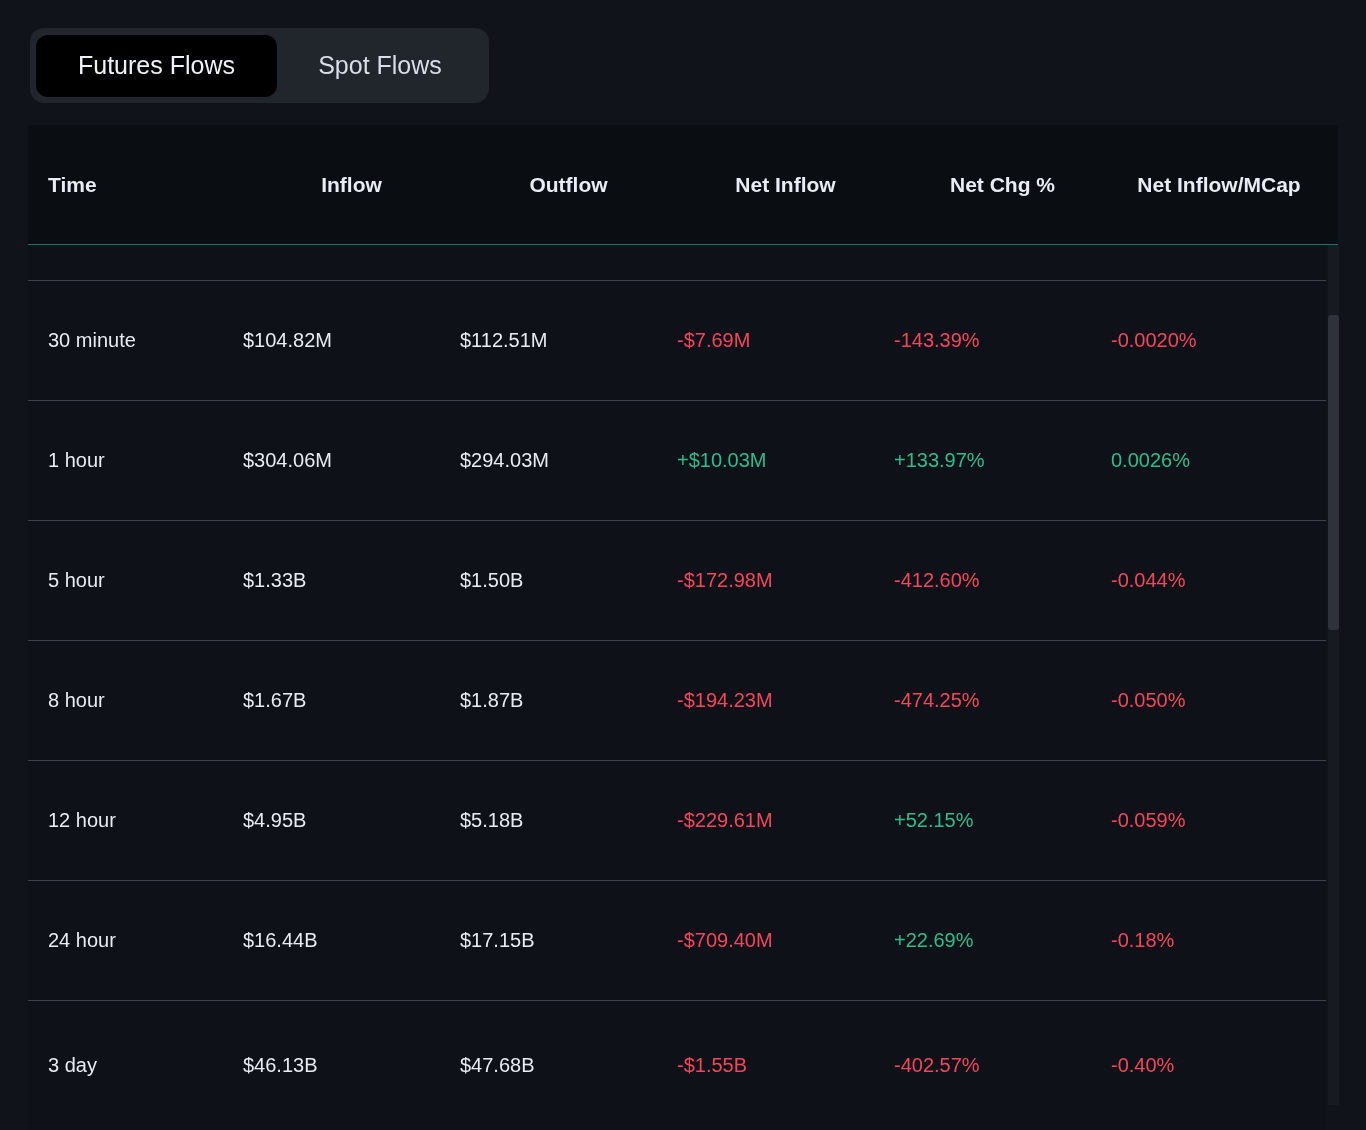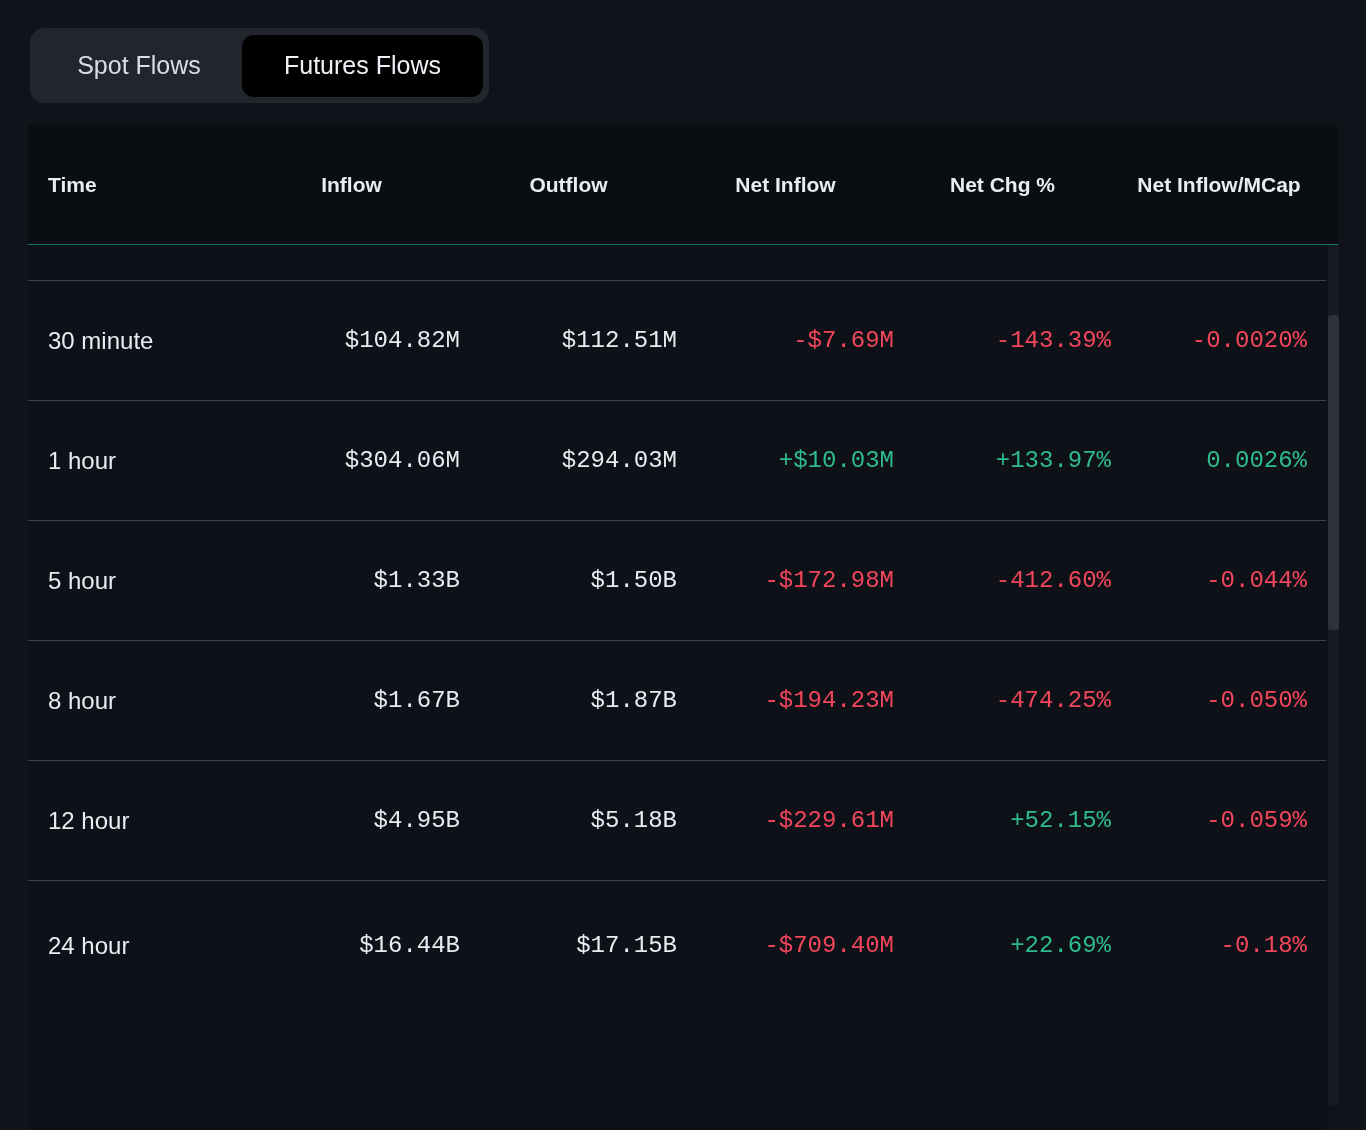--- a/index.html
+++ b/index.html
@@ -66,26 +66,26 @@
     width:1298px; height:885px;
     background:#0e1117;
   }
   .spacer-row {
     height:36px;
     border-bottom:1px solid #3d424b;
   }
   .row {
     height:120px;
     border-bottom:1px solid #3d424b;
-    font-size:24px;
+    font-size:20px;
     color:#e8ebf1;
   }
   .row:last-child { border-bottom:none; height:129px; }
   .row .c-time { padding-left:20px; }
-  .row .num { text-align:right;font-family:Liberation Mono, monospace; }
+  .row .num { text-align:left; }
   .row .c-mcap { padding-right:19px; }
 
   .dir-pos { color:var(--positive, #2ebd8a); }
   .dir-neg { color:var(--negative, #f3465c); }
 
   
   .scrollbar-track {
     position:absolute; left:1300px; top:120px;
     width:11px; height:860px;
     background:#171a21;
@@ -97,22 +97,22 @@
     border-radius:3px;
     cursor:pointer;
   }
 </style>
 </head>
 <body>
 
 <div class="page">
 
   <div class="tab-group">
+    <div class="tab active">Futures Flows</div>
     <div class="tab inactive">Spot Flows</div>
-    <div class="tab active">Futures Flows</div>
   </div>
 
   <div class="table-card">
 
     <div class="thead grid-cols">
       <div class="c-time">Time</div>
       <div class="num">Inflow</div>
       <div class="num">Outflow</div>
       <div class="num">Net Inflow</div>
       <div class="num">Net Chg %</div>
@@ -170,20 +170,28 @@
 
       <div class="row grid-cols">
         <div class="c-time">24 hour</div>
         <div class="num">$16.44B</div>
         <div class="num">$17.15B</div>
         <div class="num dir-neg">-$709.40M</div>
         <div class="num dir-pos">+22.69%</div>
         <div class="num c-mcap dir-neg">-0.18%</div>
       </div>
 
+      <div class="row grid-cols">
+        <div class="c-time">3 day</div>
+        <div class="num">$46.13B</div>
+        <div class="num">$47.68B</div>
+        <div class="num dir-neg">-$1.55B</div>
+        <div class="num dir-neg">-402.57%</div>
+        <div class="num c-mcap dir-neg">-0.40%</div>
+      </div>
 
     </div>
 
     <div class="scrollbar-track">
       <div class="scrollbar-thumb"></div>
     </div>
 
   </div>
 
 </div>

